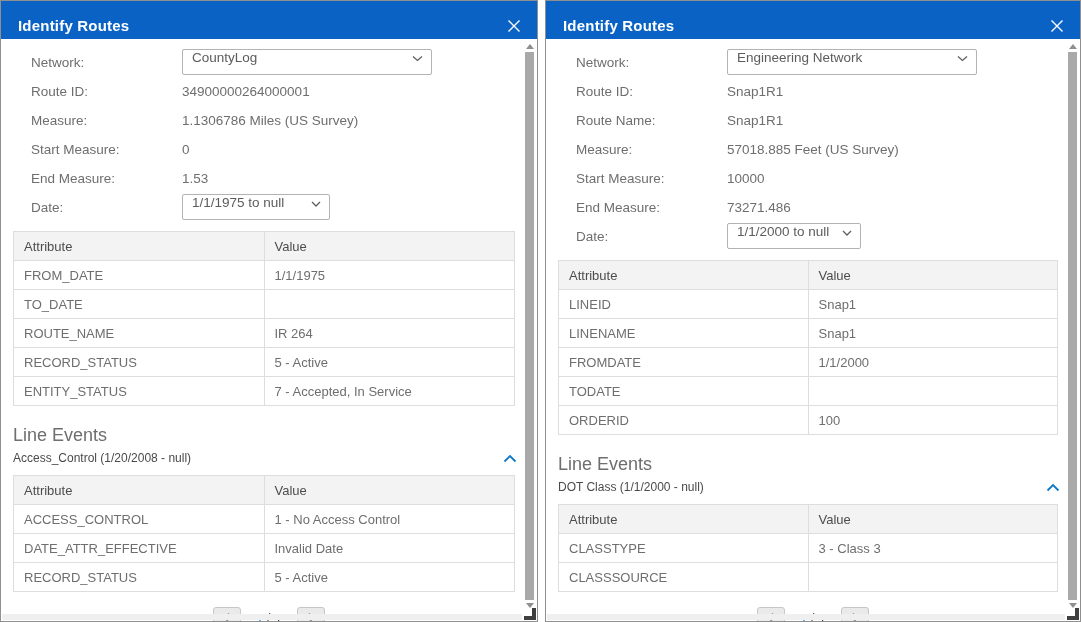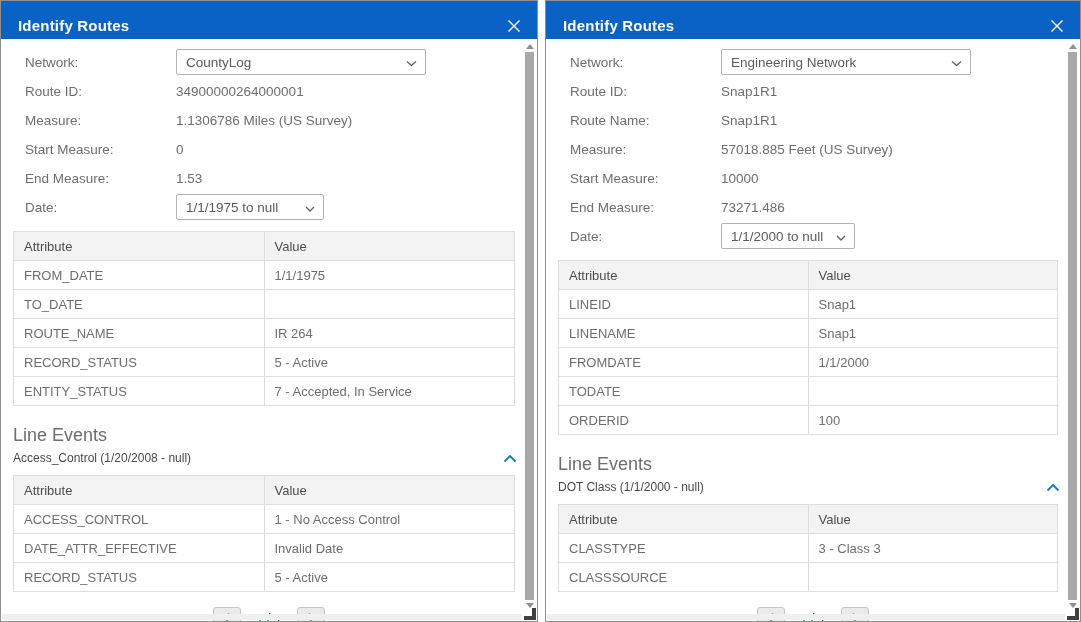--- a/index.html
+++ b/index.html
@@ -15,26 +15,26 @@
 
   .titlebar {
     height: 38px; background: #0a63c4; color: #fff;
     display: flex; align-items: center; padding: 11px 12px 0 17px;
   }
   .titlebar .title { flex: 1; font-size: 15px; font-weight: bold; letter-spacing: .2px; }
   .closebtn { width: 22px; height: 22px; display: flex; align-items: center; justify-content: center; cursor: pointer; }
 
   .content { padding-top: 9px; }
 
-  .frow { display: flex; align-items: center; min-height: 28px; padding-left: 4px; margin-bottom: 1px; margin-left: 20px; }
+  .frow { display: flex; align-items: center; min-height: 28px; padding-left: 30px; margin-bottom: 1px; }
   .flabel { width: 151px; flex-shrink: 0; font-size: 13.5px; color: #6e6e6e; }
   .fvalue { font-size: 13.5px; color: #6e6e6e; }
 
   .select {
-    display: inline-flex; align-items: center; justify-content: space-between;
+    display: inline-flex; align-items: flex-start; justify-content: space-between;
     height: 26px; border: 1px solid #b3b3b3; border-radius: 2px; background: #fff;
     padding: 0 8px 0 9px; font-size: 13.5px; color: #5c5c5c; cursor: pointer;
   }
   .select-wide   { width: 250px; }
   .select-narrow { width: 148px; }
   .select-narrow2{ width: 134px; }
 
   table.attr {
     border-collapse: collapse; table-layout: fixed;
     margin: 10px 22px 0 12px; width: calc(100% - 34px);

